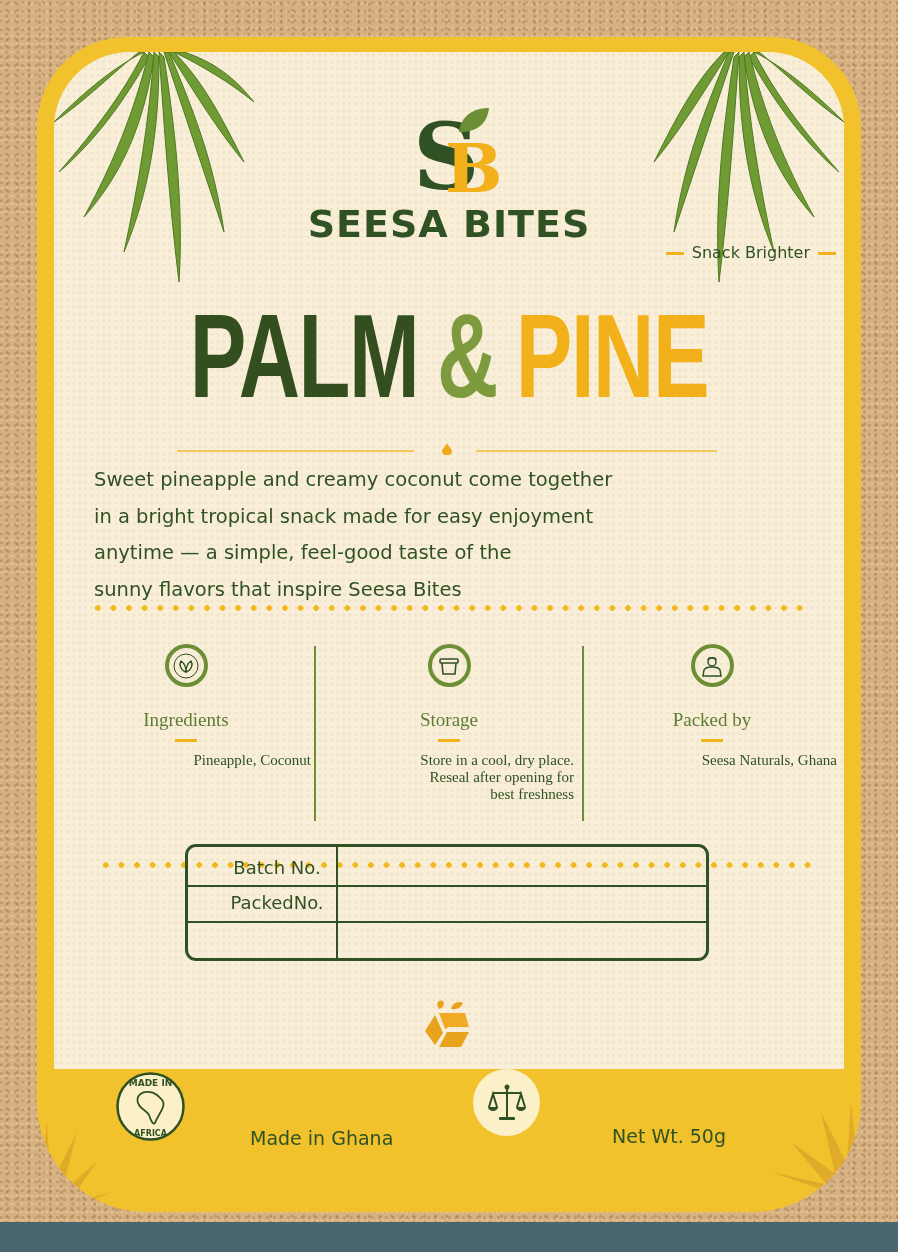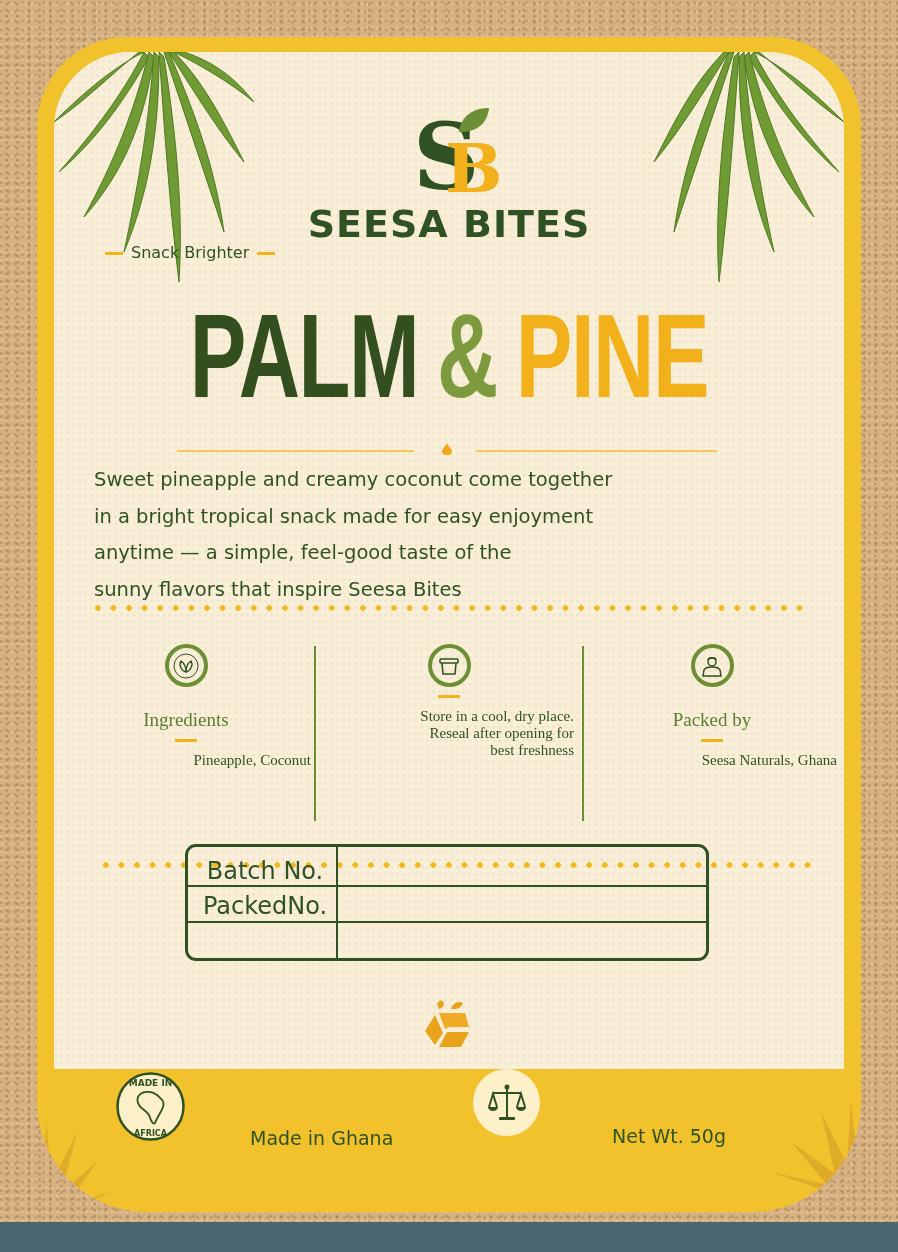--- a/index.html
+++ b/index.html
@@ -9,39 +9,39 @@
       radial-gradient(circle at 20% 30%, rgba(150,105,55,.35) 0 1px, transparent 2px) 0 0/7px 9px,
       radial-gradient(circle at 60% 70%, rgba(120,85,45,.3) 0 1px, transparent 2px) 0 0/11px 6px,
       radial-gradient(circle at 40% 50%, rgba(255,235,200,.25) 0 1px, transparent 2px) 0 0/5px 8px,
       #d6b080;}
   .card{position:absolute;left:37px;top:37px;width:824px;height:1175px;background:#f2c22c;border-radius:90px 90px 110px 110px;overflow:hidden;}
   .inner{position:absolute;left:17px;top:15px;width:790px;height:1017px;background:#f9efd8;border-radius:76px 76px 0 0;overflow:hidden;
     background-image:radial-gradient(circle at 30% 40%, rgba(200,180,140,.18) 0 1px, transparent 2px);background-size:6px 7px;}
   .palm{position:absolute;}
   .logo{position:absolute;left:0;right:0;top:52px;text-align:center;}
   .brand{position:absolute;left:0;right:0;top:150px;text-align:center;font-family:"DejaVu Sans",sans-serif;font-weight:bold;font-size:38px;letter-spacing:1px;color:#2f5123;}
-  .tagline{position:absolute;left:0;right:0;top:191px;text-align:left;font-size:16px;color:#2f5123;padding-left:43px;}
+  .tagline{position:absolute;left:0;right:0;top:191px;text-align:right;font-size:16px;color:#2f5123;padding-left:43px;}
   .tagline .dash{display:inline-block;width:18px;height:3px;background:#f2b21c;vertical-align:middle;margin:0 8px;}
   .title{position:absolute;left:0;right:0;top:244px;text-align:center;font-family:"Liberation Sans",sans-serif;font-weight:bold;font-size:118px;line-height:120px;letter-spacing:-2px;transform:scaleX(.72);transform-origin:center;white-space:nowrap;}
   .title .t1{color:#344f1f;}
   .title .t2{color:#7d9b3e;margin:0 26px;}
   .title .t3{color:#f2b11b;}
   .rule{position:absolute;top:398px;height:2px;background:#f4c75a;}
   .drop{position:absolute;left:388px;top:391px;width:10px;height:12px;}
   .desc{position:absolute;left:40px;width:710px;top:410px;font-size:19.5px;line-height:36.5px;color:#2f5123;}
   .dots{position:absolute;height:6px;background-image:radial-gradient(circle, #f2b91c 2.6px, transparent 3px);background-size:15.6px 6px;background-repeat:repeat-x;}
   .col{position:absolute;top:592px;width:250px;text-align:center;font-family:Liberation Serif, serif;}
   .icon-ring{width:43px;height:43px;border:4px solid #6c8e35;border-radius:50%;margin:0 auto;display:flex;align-items:center;justify-content:center;box-sizing:border-box;}
   .col-title{margin-top:22px;font-size:19px;color:#5d7b33;}
   .col-underline{width:22px;height:3px;background:#f2b21c;margin:8px auto 10px;}
   .col-text{font-size:15px;line-height:17px;color:#2f5123;text-align:right;}
   .vline{position:absolute;top:594px;width:2px;height:175px;background:#6c8e35;}
   .table{position:absolute;left:131px;top:792px;width:524px;height:117px;border:3px solid #2f5123;border-radius:11px;box-sizing:border-box;}
   .trow{position:absolute;left:0;width:100%;border-bottom:2px solid #2f5123;}
-  .tlabel{position:absolute;left:4px;width:146px;text-align:center;font-size:24px;color:#2f5123;}
+  .tlabel{position:absolute;left:16px;width:146px;text-align:center;font-size:18px;color:#2f5123;}
   .tvline{position:absolute;left:148px;top:0;width:2px;height:100%;background:#2f5123;}
   .fruit{position:absolute;left:367px;top:945px;}
   .footer{position:absolute;left:0;top:1032px;width:824px;height:143px;}
   .badge{position:absolute;left:113px;top:1069px;width:75px;height:75px;border-radius:50%;}
   .footer-text{position:absolute;font-size:19px;color:#2f5123;}
   .scale{position:absolute;left:473px;top:1069px;width:67px;height:67px;border-radius:50%;background:#fbf0c8;display:flex;align-items:center;justify-content:center;}
 </style>
 </head>
 <body>
 
@@ -121,20 +121,21 @@
     </div>
     <div class="vline" style="left:260px"></div>
 
     <div class="col" style="left:270px">
       <div class="icon-ring">
         <svg width="22" height="22" viewBox="0 0 22 22">
             <rect x="2" y="4" width="18" height="4" rx="1" fill="none" stroke="#2f5123" stroke-width="1.6"></rect>
             <path d="M4 8 L5 19 L17 19 L18 8" fill="none" stroke="#2f5123" stroke-width="1.6"></path>
           </svg>
       </div>
+      <div class="col-title">Storage</div>
       <div class="col-underline"></div>
       <div class="col-text">
         <div>Store in a cool, dry place.</div>
         <div>Reseal after opening for</div>
         <div>best freshness</div>
       </div>
     </div>
     <div class="vline" style="left:528px"></div>
 
     <div class="col" style="left:533px">

